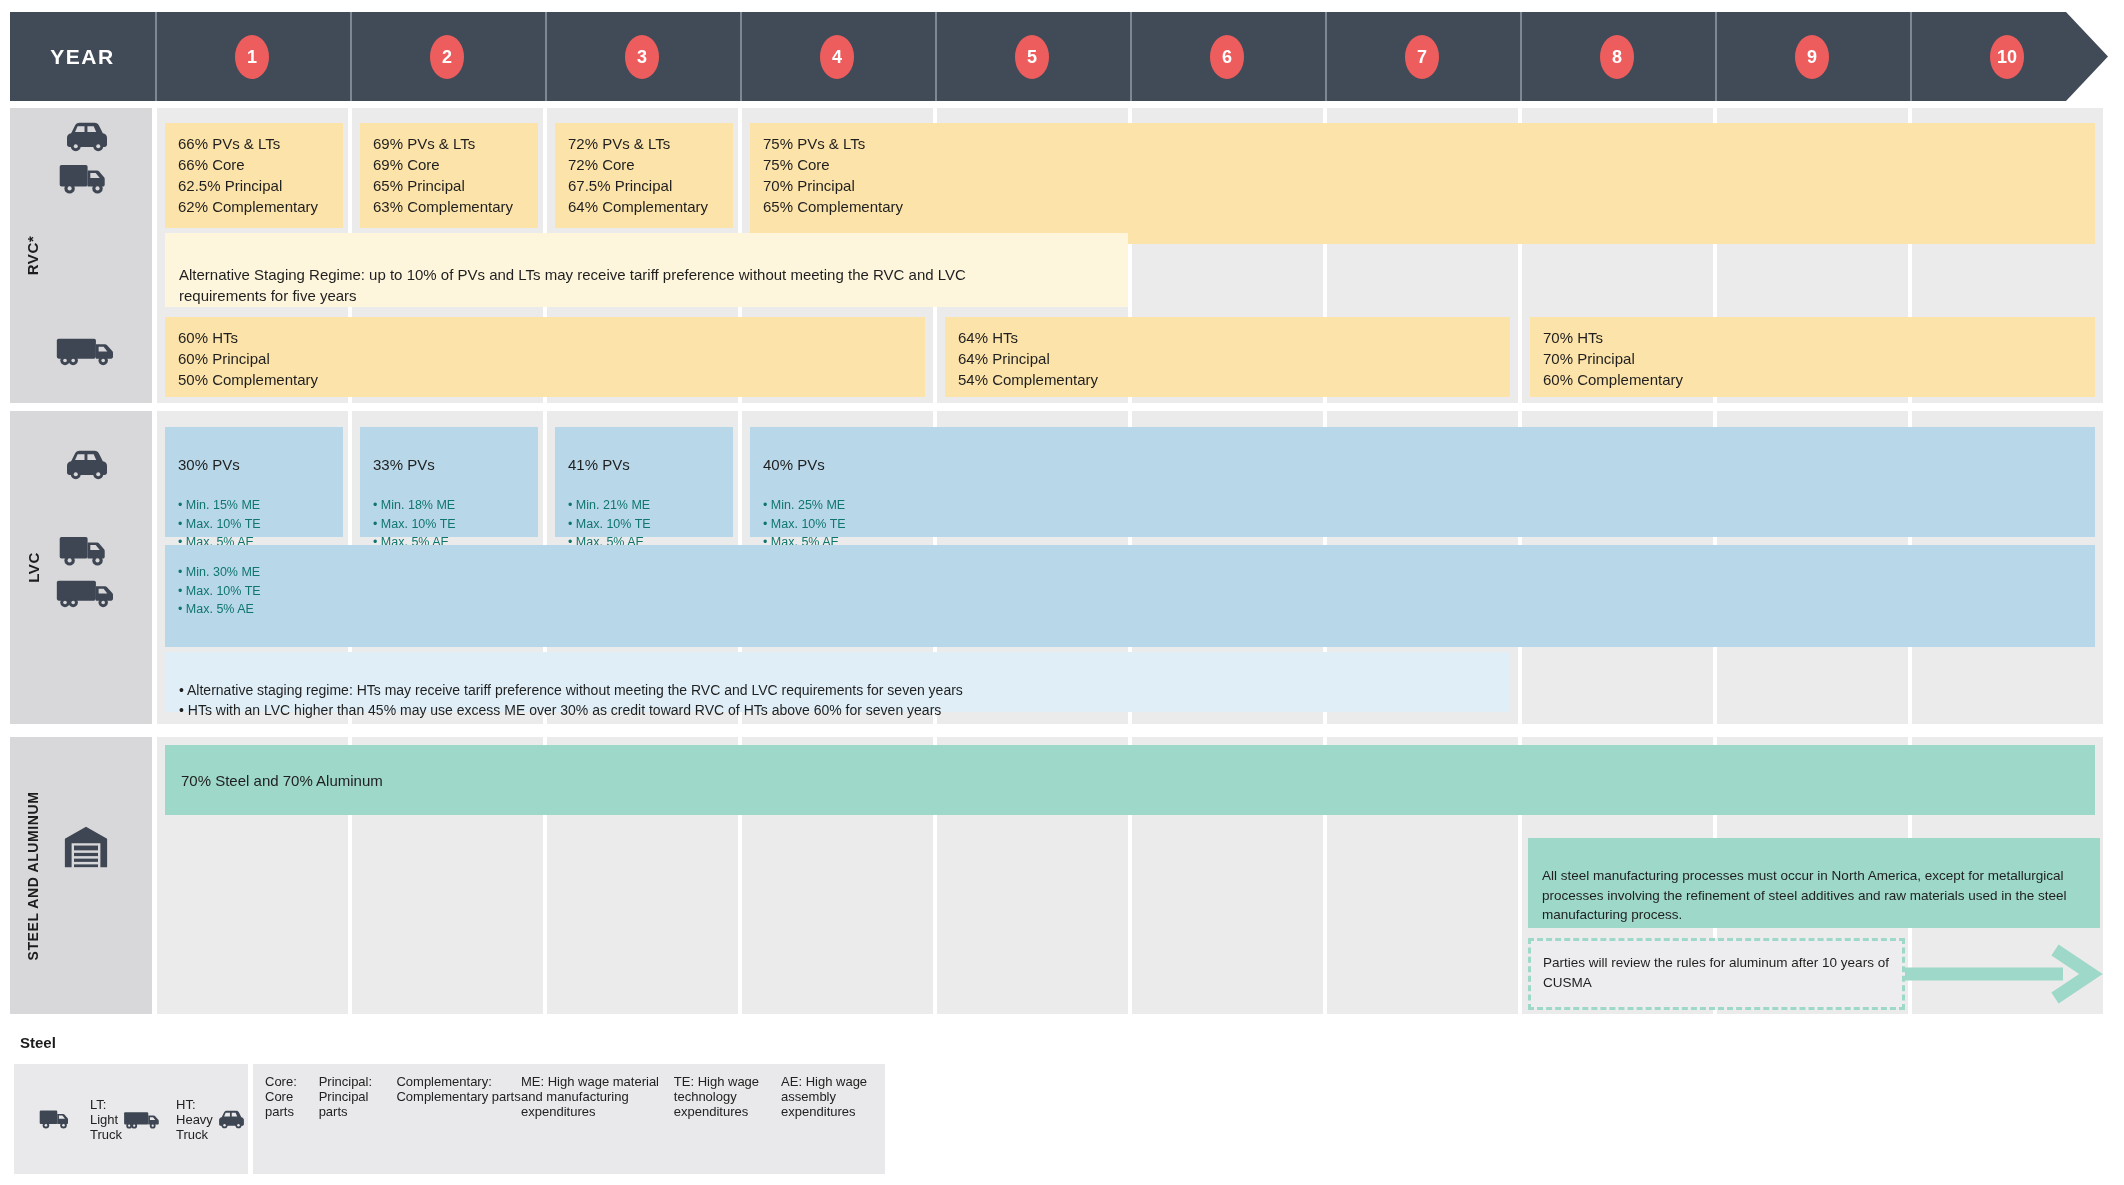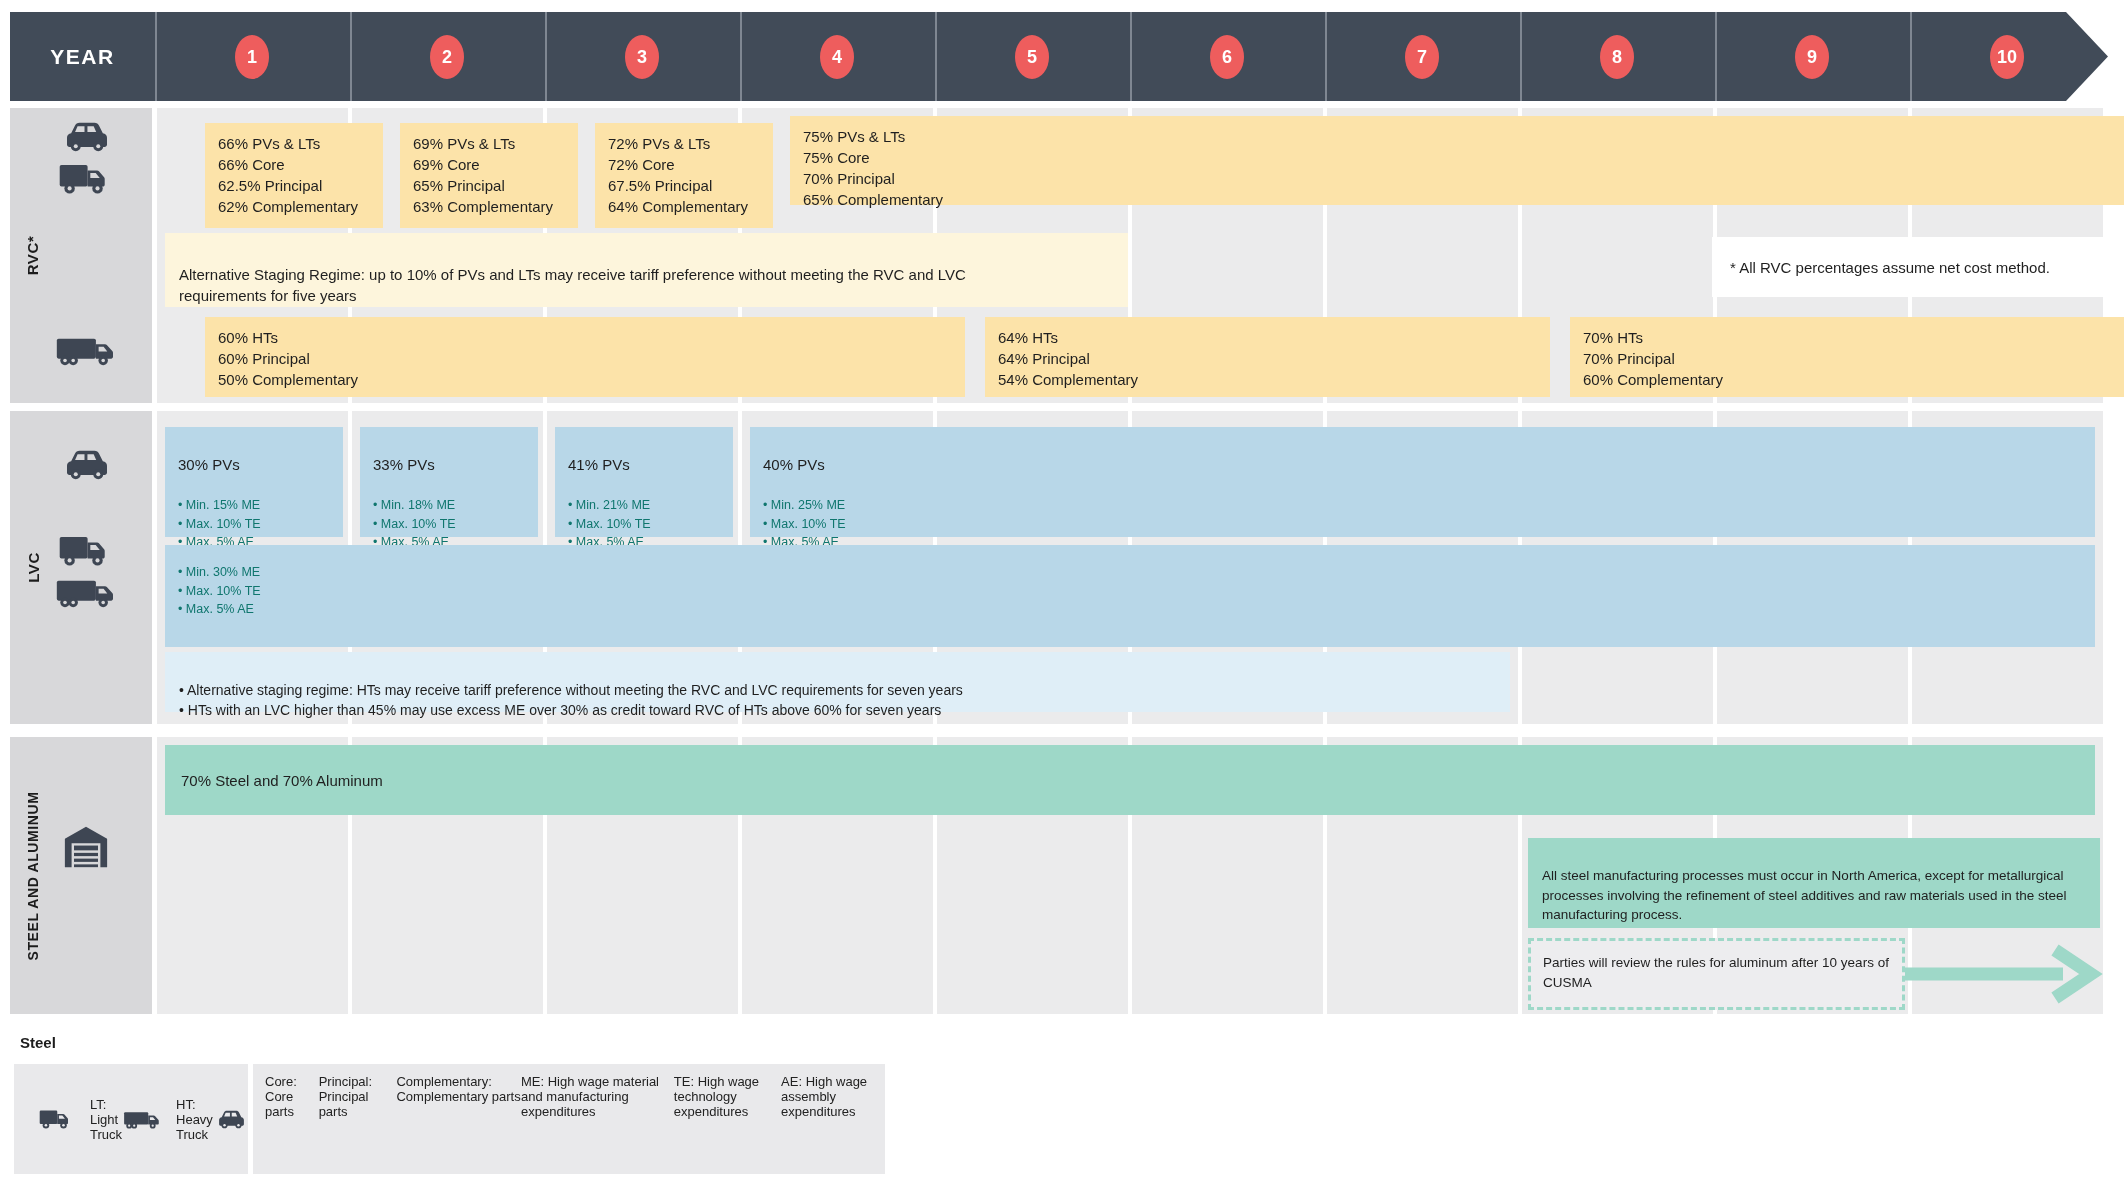--- a/index.html
+++ b/index.html
@@ -30,21 +30,21 @@
     position:absolute;left:157px;width:1946px;
     background:repeating-linear-gradient(90deg,#ebebec 0 191px,#ffffff 191px 195px);
   }
   .vlabel{position:absolute;left:10px;width:46px;display:flex;align-items:center;justify-content:center;}
   .vlabel span{
     transform:rotate(-90deg);white-space:nowrap;font-weight:bold;font-size:15px;color:#1c1c1c;letter-spacing:.6px;
   }
   .s-icon{position:absolute;color:#3e4653;--cut:#d8d8da;}
   
   .bar{position:absolute;white-space:pre-line;color:#1f1f1f;}
-  .yellow{background:#fce3a9;margin-left:40px;}
+  .yellow{background:#fce3a9;}
   .cream{background:#fdf5dc;}
   .blue{background:#b8d7e8;}
   .paleblue{background:#dfeef7;}
   .teal{background:#9ed8c8;}
   .whitebox{background:#ffffff;}
   .lines{font-size:15px;line-height:21px;padding:10px 10px 0 13px;}
   .bar-title{display:block;font-size:15px;line-height:20px;padding:10px 10px 3px 13px;}
   .bar-bullets{display:block;white-space:pre-line;font-size:12.5px;line-height:18.5px;padding:0 8px 0 13px;color:#0f766e;}
   .note-text{font-size:15px;line-height:21px;padding:13px 16px 0 14px;}
   .small-note{font-size:13.5px;line-height:19.5px;padding:10px 14px 0 14px;}
@@ -186,30 +186,29 @@
 62.5% Principal
 62% Complementary</div>
   <div class="bar yellow lines" style="left:360px;top:123px;width:178px;height:105px;box-sizing:border-box">69% PVs &amp; LTs
 69% Core
 65% Principal
 63% Complementary</div>
   <div class="bar yellow lines" style="left:555px;top:123px;width:178px;height:105px;box-sizing:border-box">72% PVs &amp; LTs
 72% Core
 67.5% Principal
 64% Complementary</div>
-  <div class="bar yellow lines" style="left:750px;top:116px;width:1345px;height:89px;box-sizing:border-box">75% PVs &amp; LTs
+  <div class="bar yellow lines" style="left:750px;top:123px;width:1345px;height:121px;box-sizing:border-box">75% PVs &amp; LTs
 75% Core
 70% Principal
 65% Complementary</div>
 
   <div class="bar cream" style="left:165px;top:233px;width:963px;height:74px;box-sizing:border-box">
     <div class="note-text" style="max-width:810px">Alternative Staging Regime: up to 10% of PVs and LTs may receive tariff preference without meeting the RVC and LVC requirements for five years</div>
   </div>
 
-  <div class="bar whitebox vcenter" style="left:1712px;top:237px;width:391px;height:60px;box-sizing:border-box;padding-left:18px;font-size:15px">* All RVC percentages assume net cost method.</div>
 
   <div class="bar yellow lines" style="left:165px;top:317px;width:760px;height:80px;box-sizing:border-box">60% HTs
 60% Principal
 50% Complementary</div>
   <div class="bar yellow lines" style="left:945px;top:317px;width:565px;height:80px;box-sizing:border-box">64% HTs
 64% Principal
 54% Complementary</div>
   <div class="bar yellow lines" style="left:1530px;top:317px;width:565px;height:80px;box-sizing:border-box">70% HTs
 70% Principal
 60% Complementary</div>

